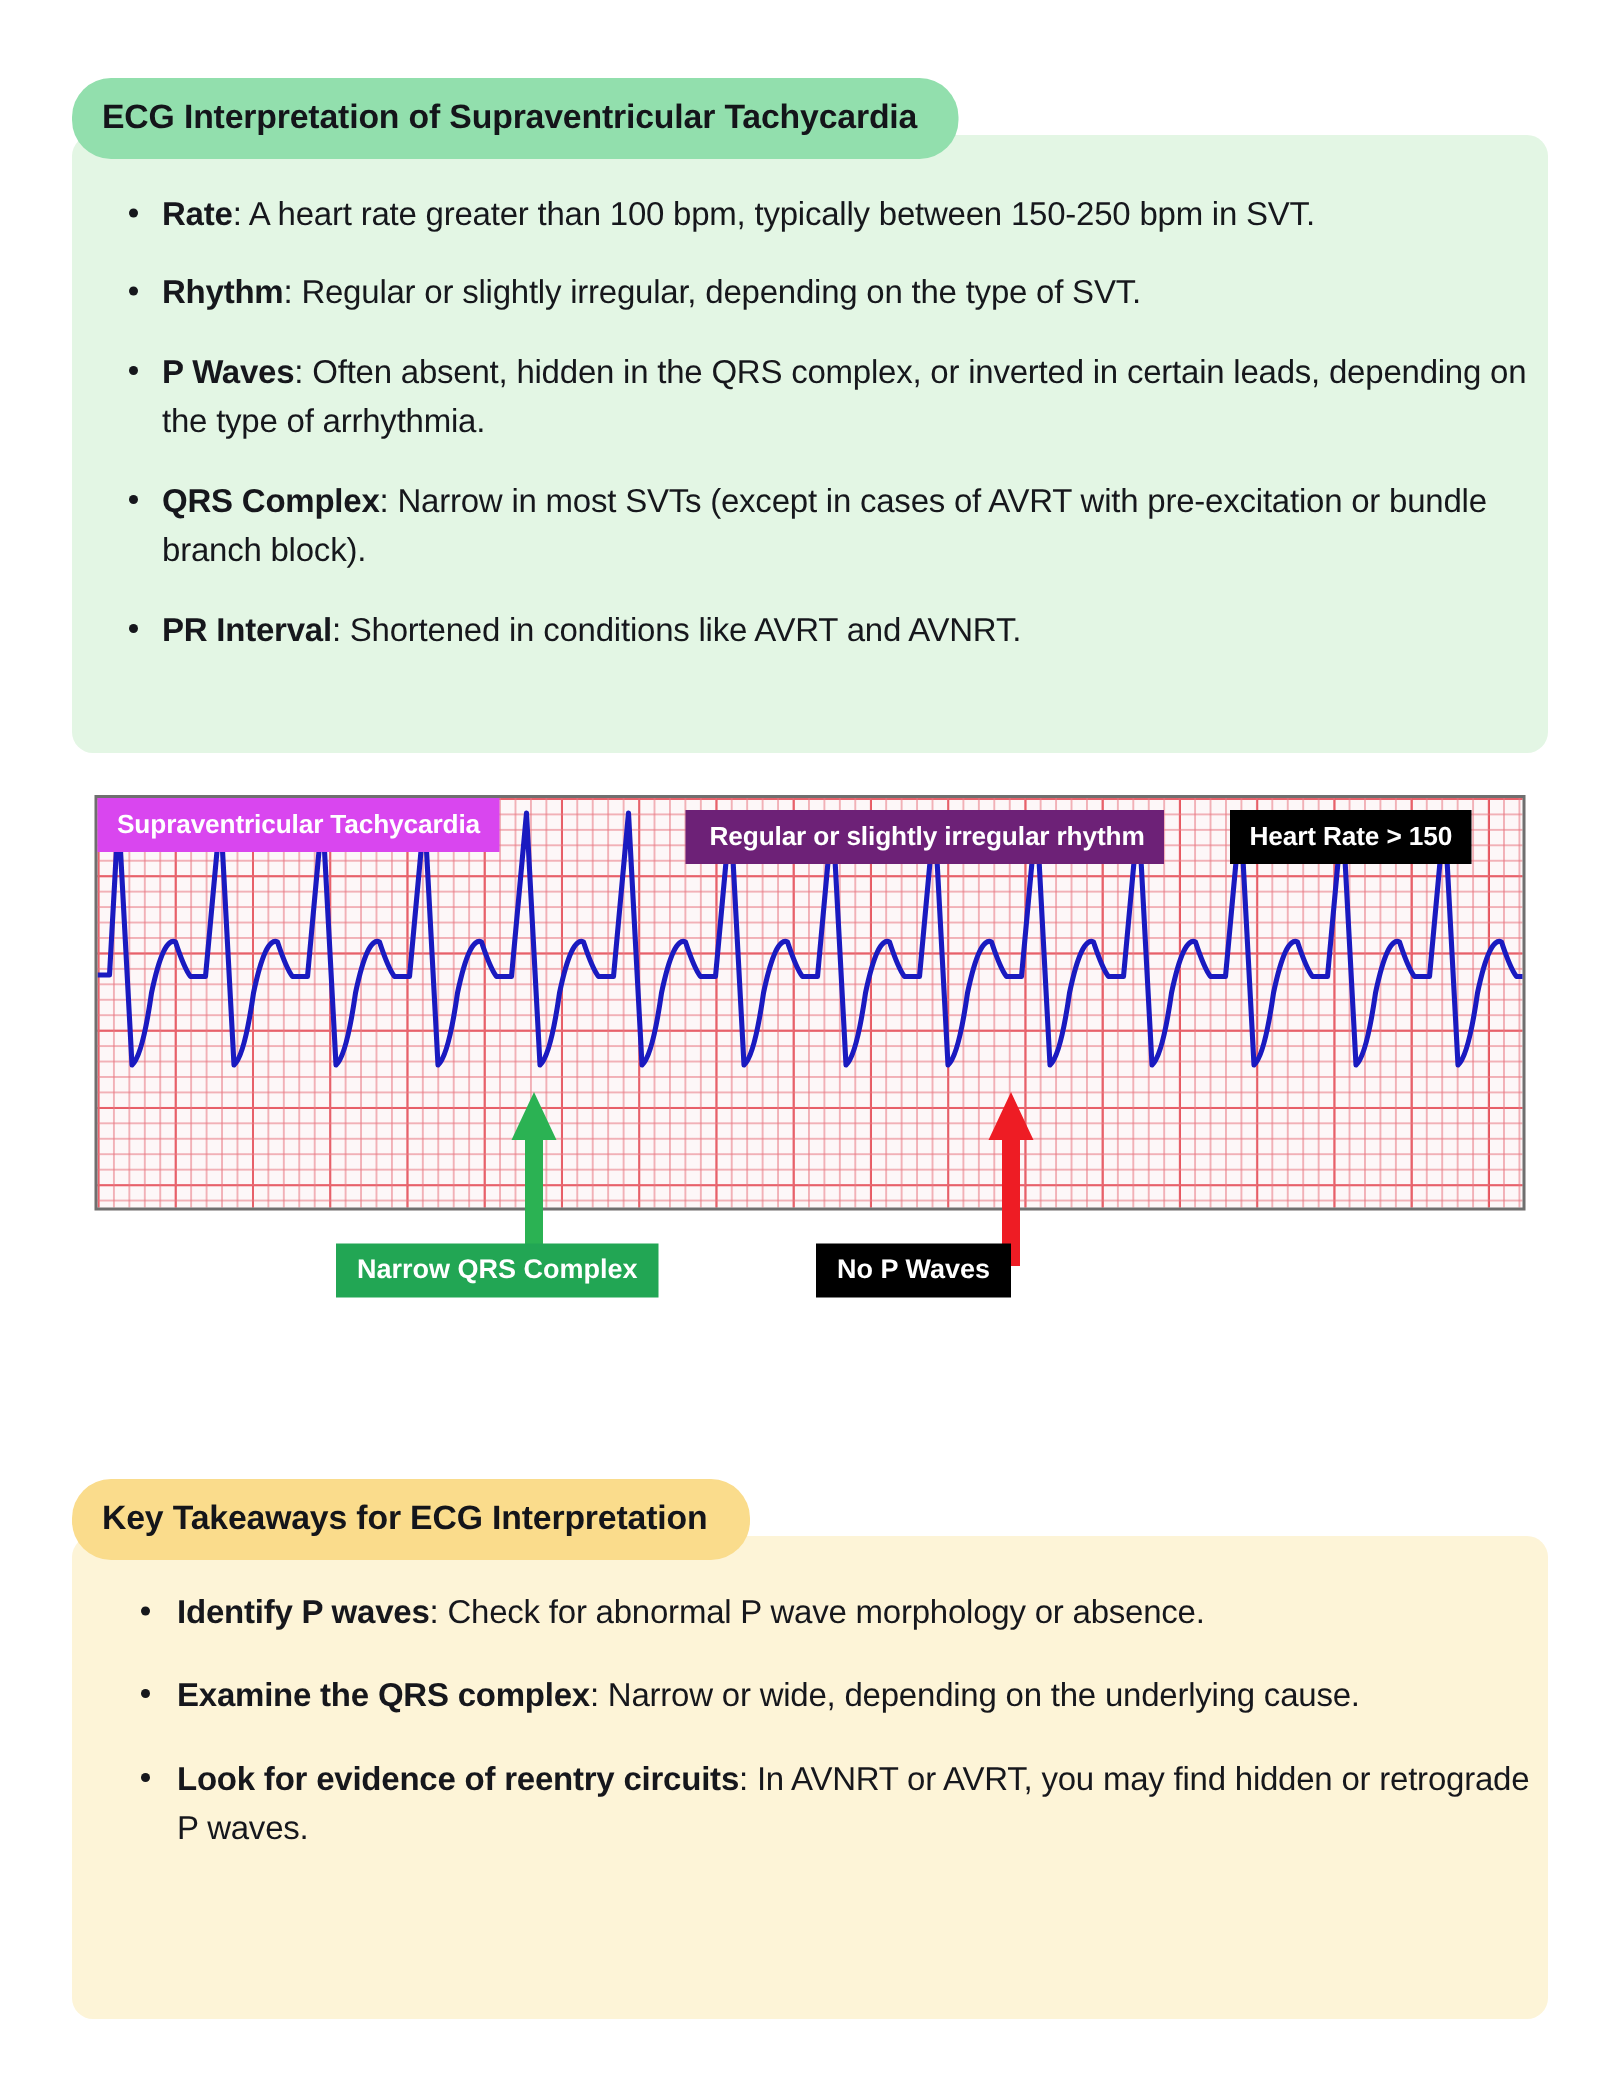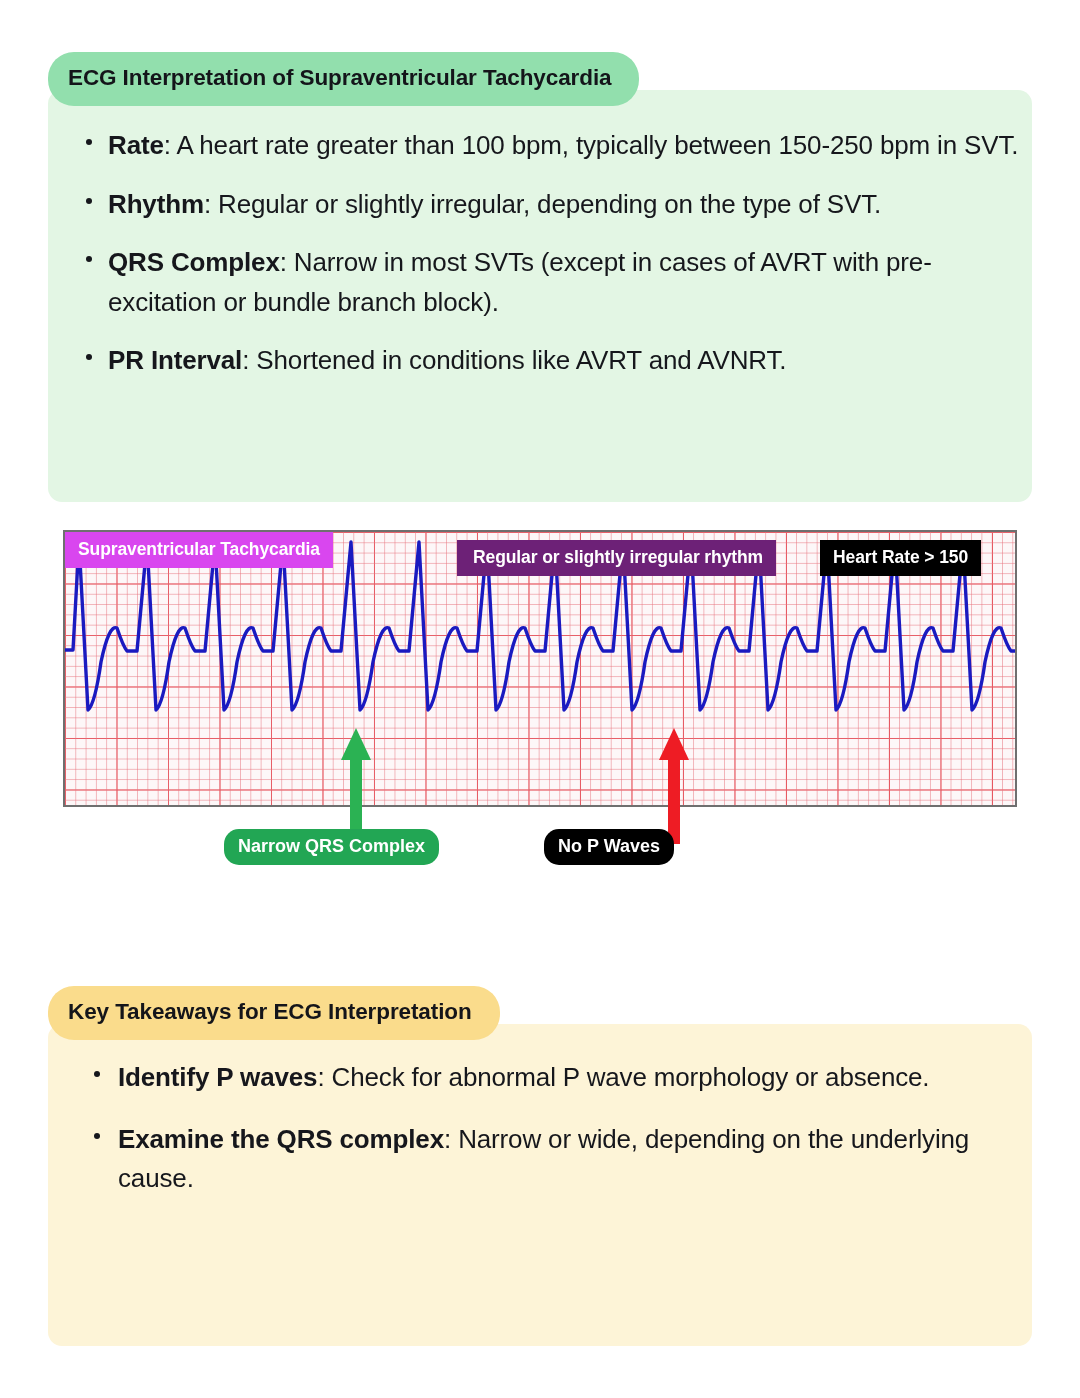--- a/index.html
+++ b/index.html
@@ -33,21 +33,21 @@
   .card-green .card-pill { background: #92dfad; }
   .card-green .card-body { background: #e3f6e4; }
   .card-yellow .card-pill { background: #fadc8c; color: #14151a; }
   .card-yellow .card-body { background: #fdf4d7; }
 
   ul.bullets { list-style: none; }
   ul.bullets > li {
     position: relative;
     padding-left: 34px;
     margin-bottom: 19px;
-    font-size: 26px;
+    font-size: 22px;
     line-height: 1.52;
     color: #16171c;
     letter-spacing: -0.15px;
   }
   ul.bullets > li:last-child { margin-bottom: 0; }
   ul.bullets > li::before {
     content: "";
     position: absolute;
     left: 12px; top: 13px;
     width: 6px; height: 6px;
@@ -91,38 +91,40 @@
   .tag-green  { background: #22a654; }
 
   .callout {
     position: absolute;
     font-size: 18px;
     font-weight: bold;
     color: #fff;
     padding: 7px 14px 8px 14px;
     white-space: nowrap;
     z-index: 5;
-    border-radius: 15px;
   }
   .arrow-svg { position: absolute; z-index: 4; }
 </style>
 </head>
 <body>
 
 <div class="page">
 
   <div class="card card-green" style="left:48px; top:52px; width:832px; height:450px;">
     <div class="card-body" style="top:38px; width:984px; min-height:412px;"></div>
     <div class="card-pill" style="left:0px;">ECG Interpretation of Supraventricular Tachycardia</div>
     <ul class="bullets" style="position:absolute; left:26px; top:74px; width:946px;">
       <li>
         <span class="lead">Rate</span><span>: A heart rate greater than 100 bpm, typically between 150-250 bpm in SVT.</span>
       </li>
       <li>
         <span class="lead">Rhythm</span><span>: Regular or slightly irregular, depending on the type of SVT.</span>
+      </li>
+      <li>
+        <span class="lead">P Waves</span><span>: Often absent, hidden in the QRS complex, or inverted in certain leads, depending on the type of arrhythmia.</span>
       </li>
       <li>
         <span class="lead">QRS Complex</span><span>: Narrow in most SVTs (except in cases of AVRT with pre-excitation or bundle branch block).</span>
       </li>
       <li>
         <span class="lead">PR Interval</span><span>: Shortened in conditions like AVRT and AVNRT.</span>
       </li>
     </ul>
   </div>
 
@@ -152,16 +154,19 @@
   <div class="card card-yellow" style="left:48px; top:986px; width:824px; height:360px;">
     <div class="card-body" style="top:38px; width:984px; min-height:322px;"></div>
     <div class="card-pill" style="left:0px;">Key Takeaways for ECG Interpretation</div>
     <ul class="bullets" style="position:absolute; left:26px; top:72px; width:956px;">
       <li>
         <span class="lead">Identify P waves</span><span>: Check for abnormal P wave morphology or absence.</span>
       </li>
       <li>
         <span class="lead">Examine the QRS complex</span><span>: Narrow or wide, depending on the underlying cause.</span>
       </li>
+      <li>
+        <span class="lead">Look for evidence of reentry circuits</span><span>: In AVNRT or AVRT, you may find hidden or retrograde P waves.</span>
+      </li>
     </ul>
   </div>
 
 </div>
 
 </body></html>

